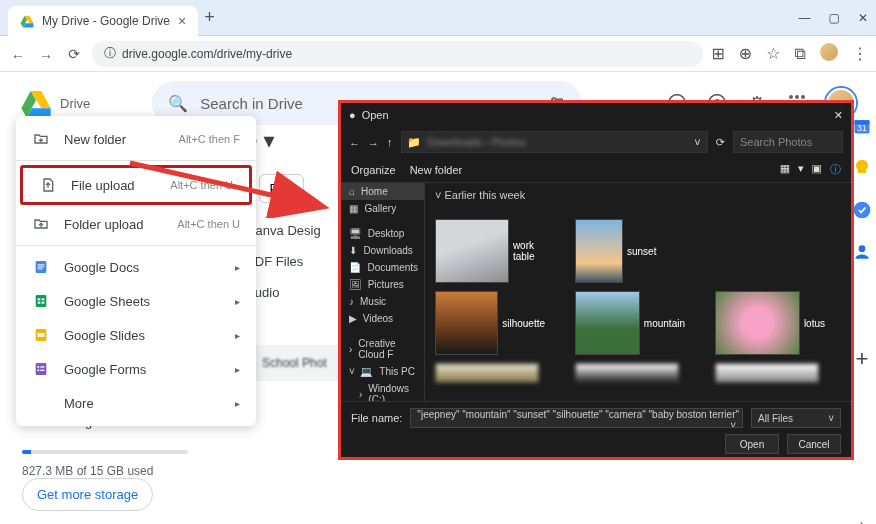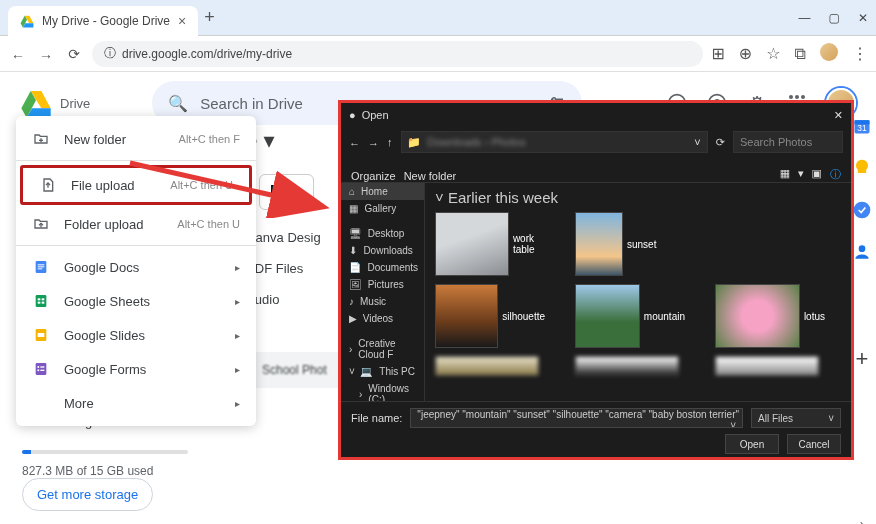--- a/index.html
+++ b/index.html
@@ -44,27 +44,27 @@
 .ctx-shortcut{margin-left:auto;font-size:11px;color:#888}
 .ctx-divider{height:1px;background:#e0e0e0;margin:4px 0}
 .ctx-icon{width:18px;height:18px;display:flex;align-items:center;justify-content:center}
 .ctx-arrow{margin-left:auto;color:#666;font-size:10px}
 .highlight-box{border:3px solid #b91c1c;border-radius:3px}
 .file-dialog{position:absolute;top:100px;right:22px;width:516px;height:360px;background:#1c1c1c;border:3px solid #e53935;z-index:40;color:#ddd;font-size:11px}
 .fd-title{height:24px;background:#1c1c1c;display:flex;align-items:center;padding:0 8px;gap:6px}
 .fd-nav{height:30px;display:flex;align-items:center;padding:0 8px;gap:8px}
 .fd-path{flex:1;height:22px;background:#2a2a2a;border:1px solid #333;display:flex;align-items:center;padding:0 6px;gap:6px}
 .fd-search{width:110px;height:22px;background:#2a2a2a;border:1px solid #333;padding:0 6px;color:#888;display:flex;align-items:center}
-.fd-toolbar{height:26px;display:flex;align-items:flex-end;padding:0 10px;gap:8px;border-bottom:1px solid #333}
+.fd-toolbar{height:26px;display:flex;align-items:center;padding:0 10px;gap:14px;border-bottom:1px solid #333}
 .fd-body{display:flex;height:218px}
 .fd-side{width:84px;border-right:1px solid #333;overflow:hidden}
 .fd-side-item{display:flex;align-items:center;gap:6px;padding:3px 8px;font-size:10px;color:#ccc}
 .fd-side-item.active{background:#3a3a3a}
 .fd-files{flex:1;padding:6px 10px;overflow:hidden}
-.fd-group{font-size:15px;color:#ccc;margin-bottom:6px}
+.fd-group{font-size:11px;color:#ccc;margin-bottom:18px}
 .fd-thumbs{display:flex;gap:30px;margin-bottom:8px;flex-wrap:wrap}
 .fd-thumb{display:flex;flex-direction:row;align-items:center;gap:4px;width:110px}
 .fd-thumb-img{width:104px;height:64px;background:#888;border:1px solid #444}
 .fd-thumb-name{font-size:10px;color:#fff}
 .fd-footer{padding:6px 10px;border-top:1px solid #333}
 .fd-filename{display:flex;align-items:center;gap:8px;margin-bottom:6px}
 .fd-fn-input{flex:1;height:20px;background:#2a2a2a;border:1px solid #444;padding:0 6px;font-size:10px;color:#ccc;overflow:hidden;white-space:nowrap}
 .fd-filter{width:90px;height:20px;background:#2a2a2a;border:1px solid #444;padding:0 6px;font-size:10px;color:#ccc;display:flex;align-items:center}
 .fd-btns{display:flex;justify-content:flex-end;gap:8px}
 .fd-btn{width:54px;height:20px;background:#2a2a2a;border:1px solid #444;color:#ddd;font-size:10px;display:flex;align-items:center;justify-content:center}
@@ -191,21 +191,21 @@
     </div>
   </div>
 
   <div class="content">
     <div class="my-drive-btn">
       <span>rive</span>
       <span>▾</span>
     </div>
     <div style="margin-top:20px;display:flex;gap:8px">
       <span style="border:1px solid #ccc;border-radius:6px;padding:6px 10px;font-size:13px">▾</span>
-      <span style="border:1px solid #ccc;border-radius:6px;padding:6px 10px;font-size:19px">Peo</span>
+      <span style="border:1px solid #ccc;border-radius:6px;padding:6px 10px;font-size:13px">Peo</span>
     </div>
     <div class="suggested">
       <div class="folder-chip">
         <span>📁</span>
         <span>Canva Desig</span>
       </div>
       <div style="height:16px"></div>
       <div class="folder-chip">
         <span>📁</span>
         <span>PDF Files</span>

